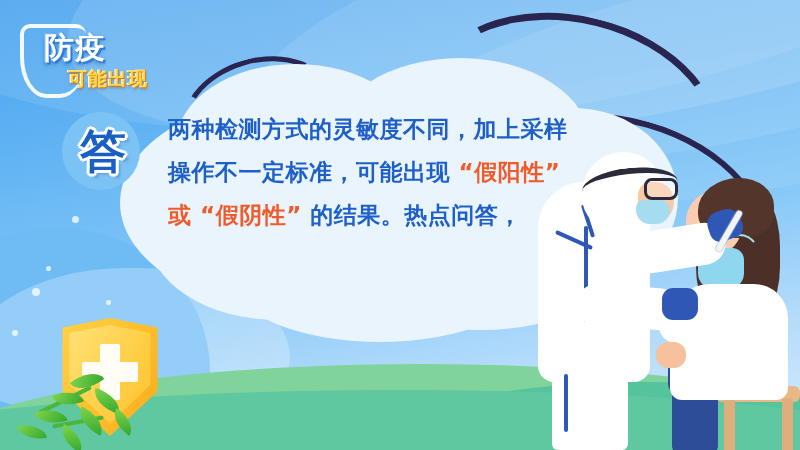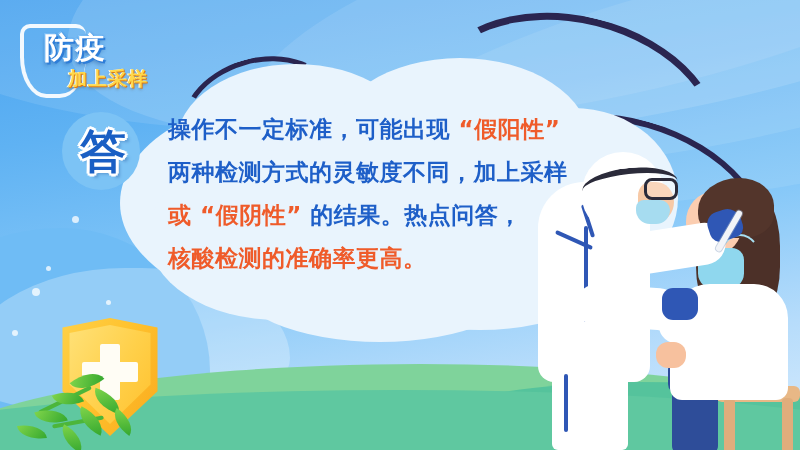--- a/index.html
+++ b/index.html
@@ -288,21 +288,21 @@
     <div class="dot" style="left:12px;  top:330px; width:6px;  height:6px;"></div>
 
     <div class="hill hill-back"></div>
     <div class="hill-right"></div>
     <div class="hill hill-front"></div>
   </div>
 
   <div class="logo">
     <div class="shield-logo"></div>
     <div class="logo-main">防疫</div>
-    <div class="logo-sub">加上采样</div>
+    <div class="logo-sub">可能出现</div>
   </div>
 
   <div class="swoosh swoosh-1"></div>
   <div class="swoosh swoosh-2"></div>
   <div class="swoosh swoosh-3"></div>
 
   <div>
     <div class="cloud c1"></div>
     <div class="cloud c2"></div>
     <div class="cloud c3"></div>
@@ -310,24 +310,23 @@
     <div class="cloud c5"></div>
     <div class="cloud c6"></div>
     <div class="cloud c7"></div>
     <div class="cloud c8"></div>
   </div>
 
   <div class="ans-circle"></div>
   <div class="ans-char">答</div>
 
   <div class="answer-text" id="answer-text">
+      <div class="line"><span>两种检测方式的灵敏度不同，加上采样</span></div>
       <div class="line"><span>操作不一定标准，可能出现 </span><span class="hl">“假阳性”</span></div>
-      <div class="line"><span>两种检测方式的灵敏度不同，加上采样</span></div>
       <div class="line"><span class="hl">或 </span><span class="hl">“假阴性”</span><span> 的结果。热点问答，</span></div>
-      <div class="line"><span class="hl">核酸检测的准确率更高。</span></div>
     </div>
 
   <div class="shield-wrap">
     <div class="shield"></div>
     <div class="shield-inner"></div>
     <div class="cross-v"></div>
     <div class="cross-h"></div>
   </div>
 
   <div>

